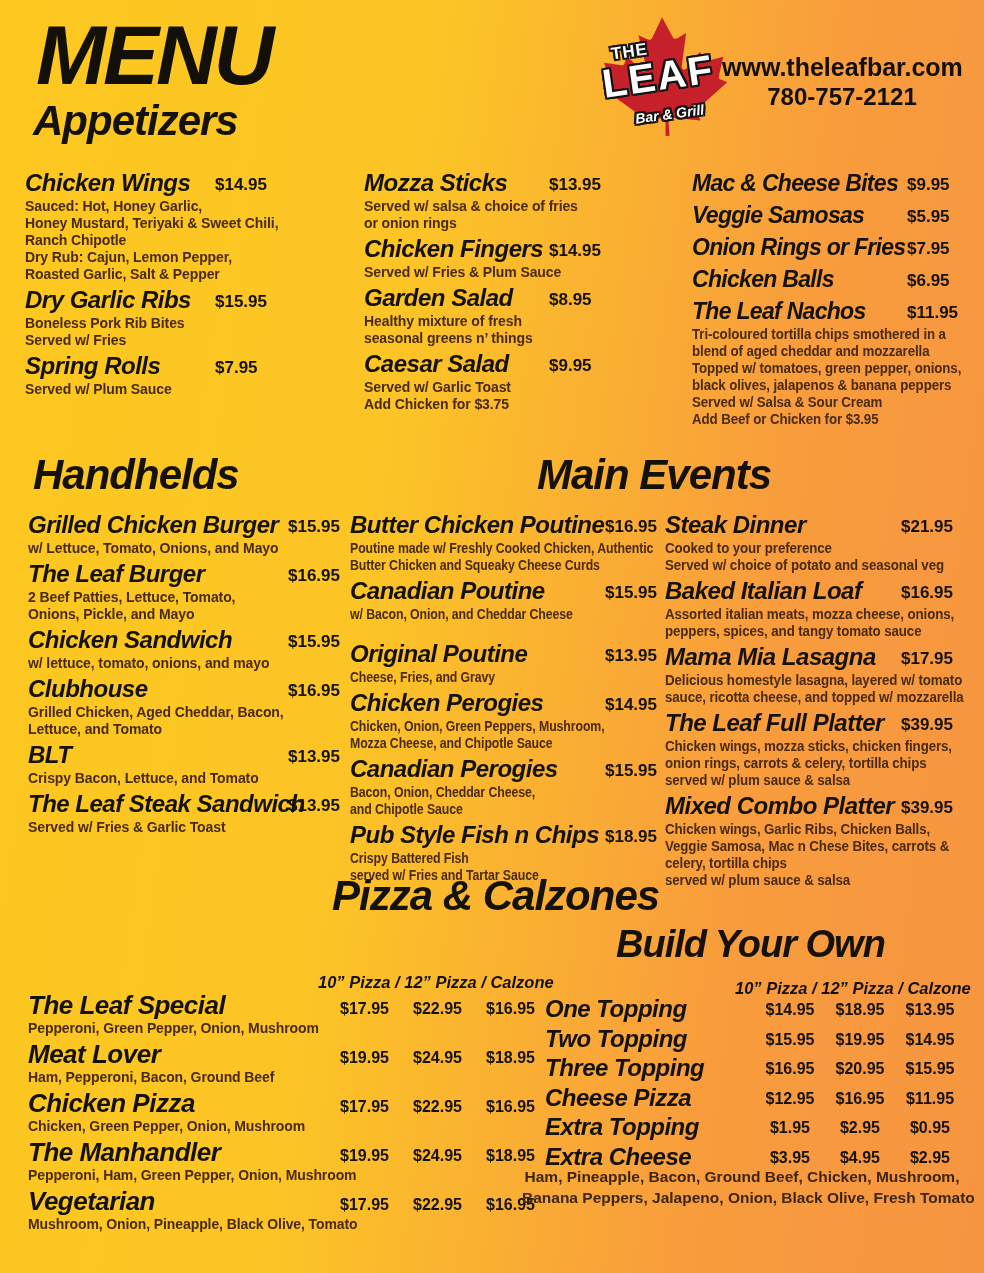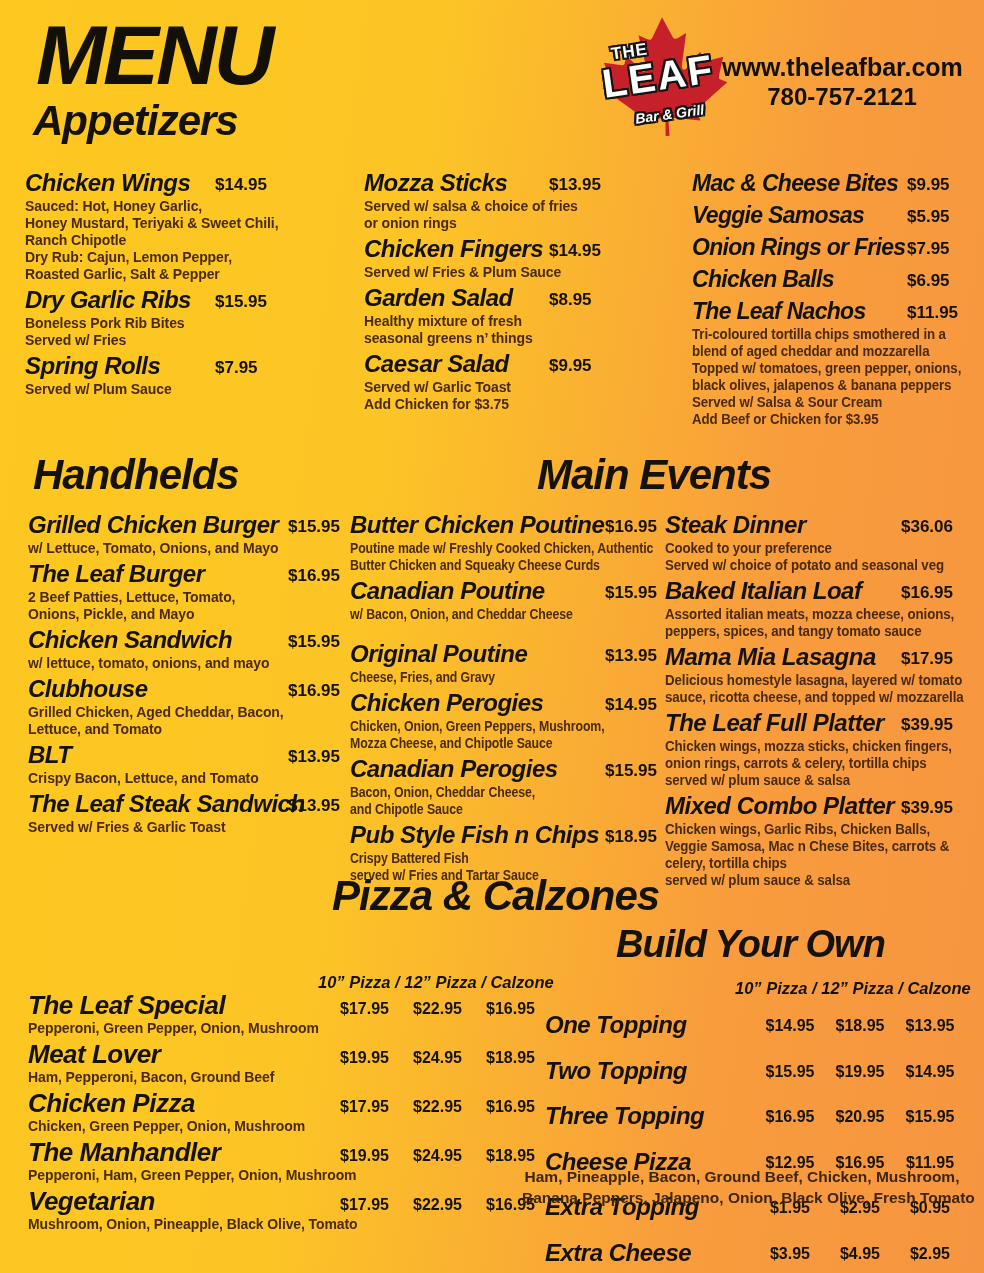--- a/index.html
+++ b/index.html
@@ -85,21 +85,21 @@
   .sh-left{left:318px;top:972px;}
   .sh-right{left:735px;top:978px;}
   .col-pizza{left:28px;top:990px;width:520px;}
   .col-pizza .name{font-size:26px;}
   .pprices{position:absolute;left:300px;top:9px;display:flex;}
   .pprice{
     width:73px;text-align:center;
     font:700 16px/20px "Liberation Sans",sans-serif;color:#15120c;
   }
   .col-byo{left:545px;top:994px;width:430px;}
-  .byo-row{position:relative;height:29.5px;margin-top:16px;}
+  .byo-row{position:relative;height:29.5px;}
   .byo-row .name{font-size:24px;line-height:29px;}
   .bprices{position:absolute;left:210px;top:6px;display:flex;}
   .bprices .pprice{width:70px;}
   .toppings-note{
     position:absolute;left:522px;top:1166px;width:440px;
     text-align:center;white-space:pre;
     font:700 15.5px/21px "Liberation Sans",sans-serif;color:#3d250e;
   }
 </style>
 </head>
@@ -274,21 +274,21 @@
       <span class="name">Pub Style Fish n Chips</span>
       <span class="price">$18.95</span>
       <div class="desc">Crispy Battered Fish
 served w/ Fries and Tartar Sauce</div>
     </div>
   </div>
 
   <div class="col col-me2">
     <div class="item">
       <span class="name">Steak Dinner</span>
-      <span class="price">$36.06</span>
+      <span class="price">$21.95</span>
       <div class="desc">Cooked to your preference
 Served w/ choice of potato and seasonal veg</div>
     </div>
     <div class="item">
       <span class="name">Baked Italian Loaf</span>
       <span class="price">$16.95</span>
       <div class="desc">Assorted italian meats, mozza cheese, onions,
 peppers, spices, and tangy tomato sauce</div>
     </div>
     <div class="item">

